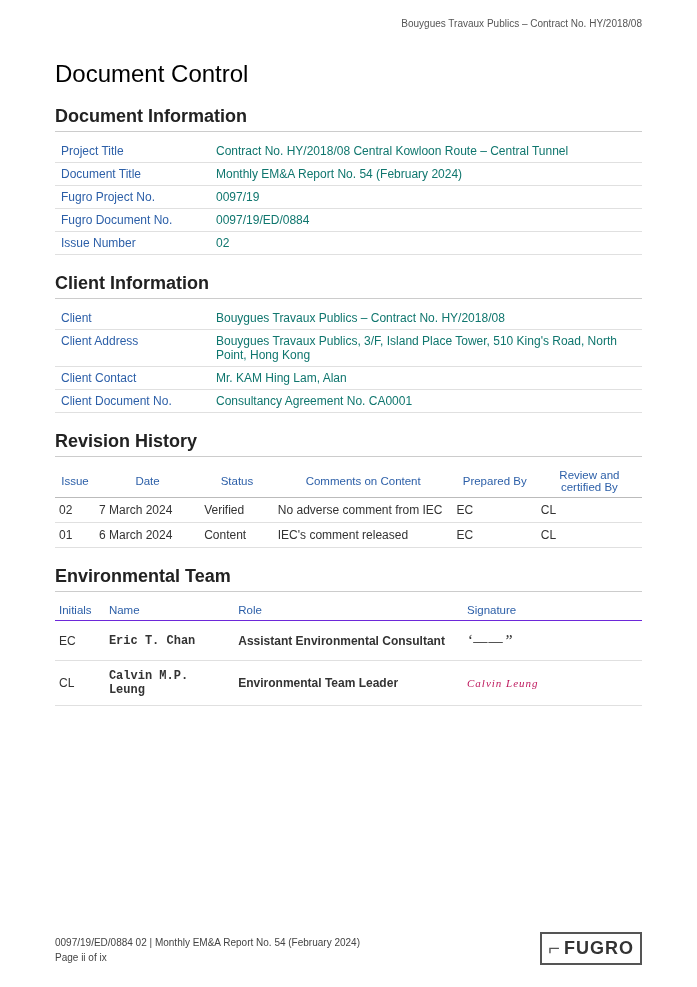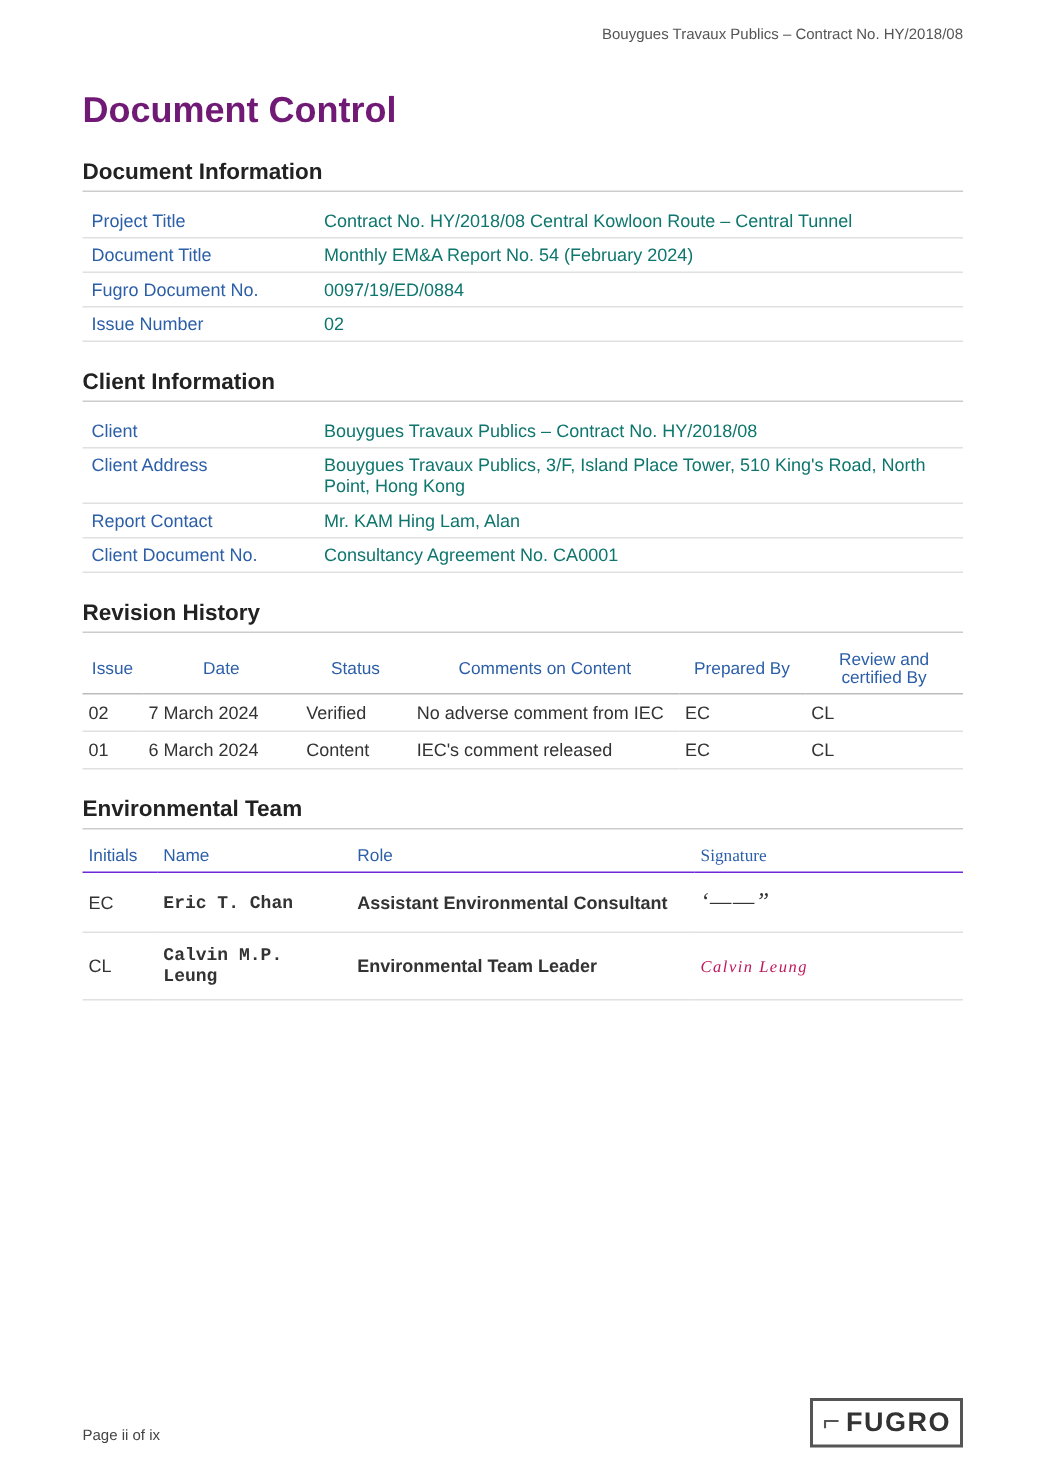--- a/index.html
+++ b/index.html
@@ -25,27 +25,27 @@
     }
     .header-ref {
       position: absolute;
       top: 18px;
       right: 55px;
       font-size: 10px;
       color: #555;
     }
     h1.page-title {
       font-size: 24px;
-      font-weight: bold;
-      color: #701a75;
+      font-weight: normal;
+      color: #000000;
       margin-bottom: 18px;
       margin-top: 30px;
     }
     h2.section-title {
-      font-size: 15px;
+      font-size: 18px;
       font-weight: bold;
       color: #222;
       margin-bottom: 8px;
       margin-top: 18px;
       border-bottom: 1px solid #ccc;
       padding-bottom: 4px;
     }
     .info-table {
       width: 100%;
       border-collapse: collapse;
@@ -168,21 +168,21 @@
     .col-issue { width: 38px; }
     .col-date { width: 100px; }
     .col-status { width: 70px; }
     .col-comments { width: 170px; }
     .col-prepby { width: 80px; }
     .col-review { width: 100px; }
 
     .env-col-initials { width: 50px; }
     .env-col-name { width: 130px; }
     .env-col-role { width: 230px; }
-    .env-col-sig { width: 180px; font-family: Liberation Serif, serif; }
+    .env-col-sig { width: 180px; }
   </style>
 </head>
 <body>
 
 <div class="page">
 
   <div class="header-ref">Bouygues Travaux Publics – Contract No. HY/2018/08</div>
 
   <h1 class="page-title">Document Control</h1>
 
@@ -191,20 +191,24 @@
     <tbody id="doc-info-body">
         <tr>
           <td>Project Title</td>
           <td>Contract No. HY/2018/08 Central Kowloon Route – Central Tunnel</td>
         </tr>
         <tr>
           <td>Document Title</td>
           <td>Monthly EM&amp;A Report No. 54 (February 2024)</td>
         </tr>
         <tr>
+          <td>Fugro Project No.</td>
+          <td>0097/19</td>
+        </tr>
+        <tr>
           <td>Fugro Document No.</td>
           <td>0097/19/ED/0884</td>
         </tr>
         <tr>
           <td>Issue Number</td>
           <td>02</td>
         </tr>
       </tbody>
   </table>
 
@@ -213,21 +217,21 @@
     <tbody id="client-info-body">
         <tr>
           <td>Client</td>
           <td>Bouygues Travaux Publics – Contract No. HY/2018/08</td>
         </tr>
         <tr>
           <td>Client Address</td>
           <td>Bouygues Travaux Publics, 3/F, Island Place Tower, 510 King's Road, North Point, Hong Kong</td>
         </tr>
         <tr>
-          <td>Report Contact</td>
+          <td>Client Contact</td>
           <td>Mr. KAM Hing Lam, Alan</td>
         </tr>
         <tr>
           <td>Client Document No.</td>
           <td>Consultancy Agreement No. CA0001</td>
         </tr>
       </tbody>
   </table>
 
   <h2 class="section-title">Revision History</h2>
@@ -283,20 +287,21 @@
       <td>CL</td>
       <td class="name-cell">Calvin M.P. Leung</td>
       <td class="role-cell">Environmental Team Leader</td>
       <td class="signature-cell"><span class="sig-cl" style="font-family: cursive; font-style: italic; font-size:11px; color:#be185d;">Calvin Leung</span></td>
     </tr>
       </tbody>
   </table>
 
   <div class="footer">
     <div class="footer-left">
+      <div>0097/19/ED/0884 02 | Monthly EM&amp;A Report No. 54 (February 2024)</div>
       <div>Page ii of ix</div>
     </div>
     <div class="fugro-logo">
       <div class="logo-box">
         <span class="logo-icon">⌐</span>
         <span>FUGRO</span>
       </div>
     </div>
   </div>
 

